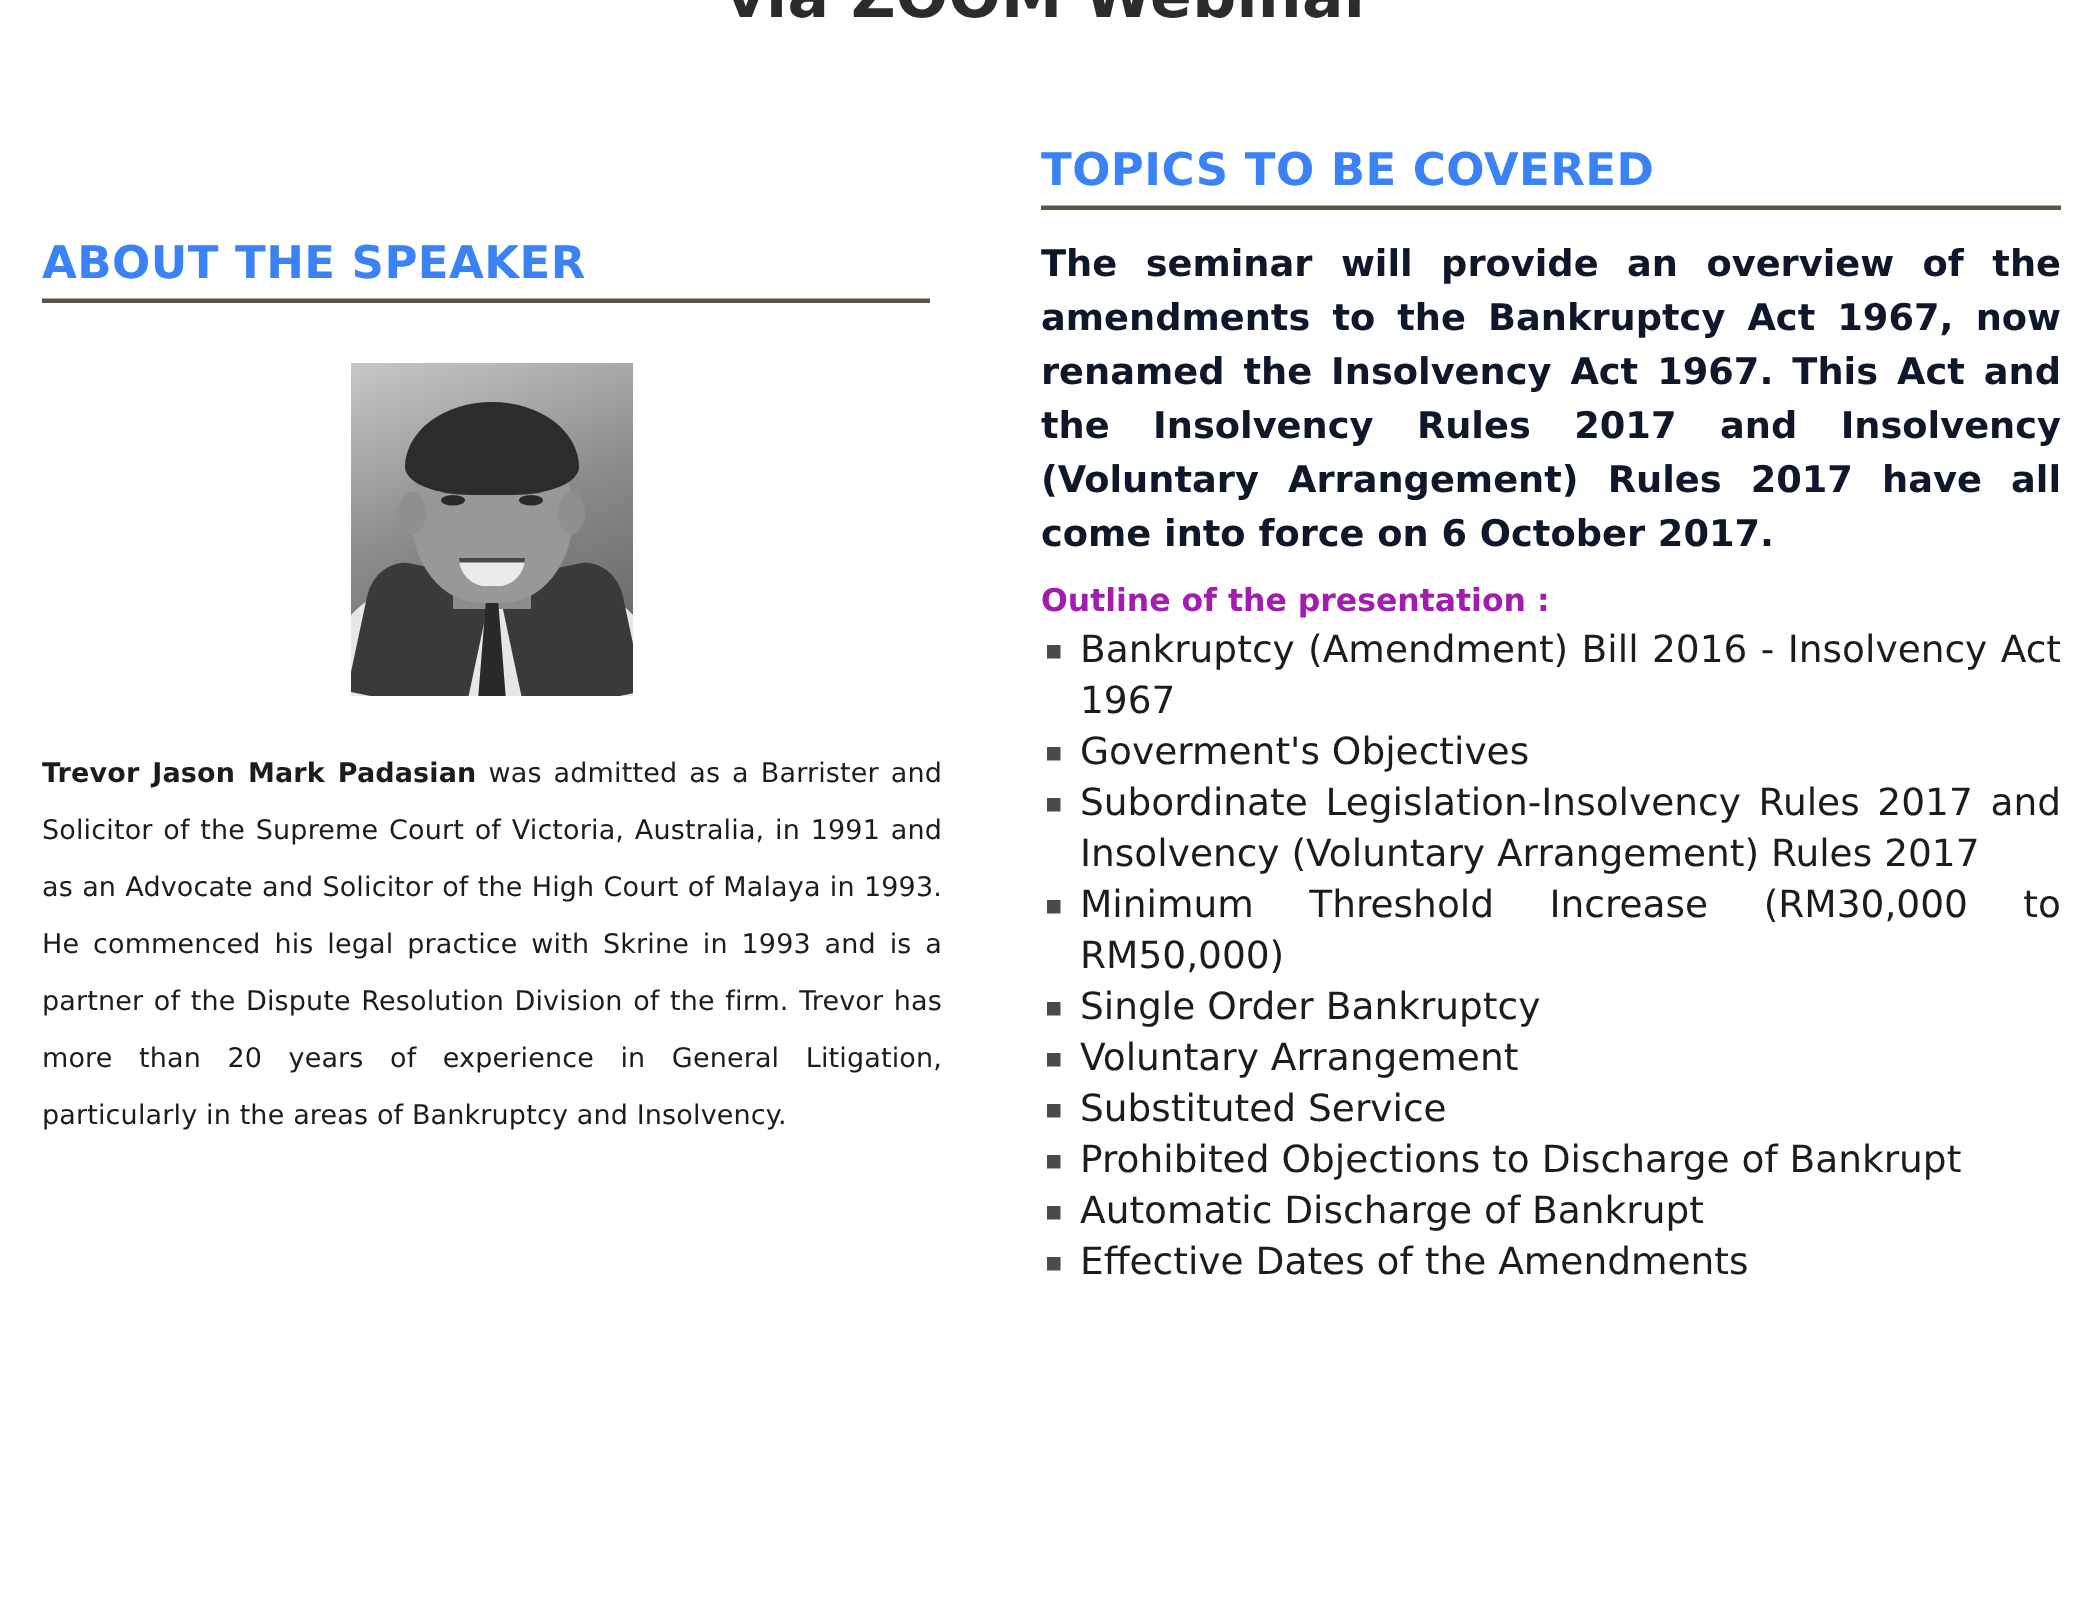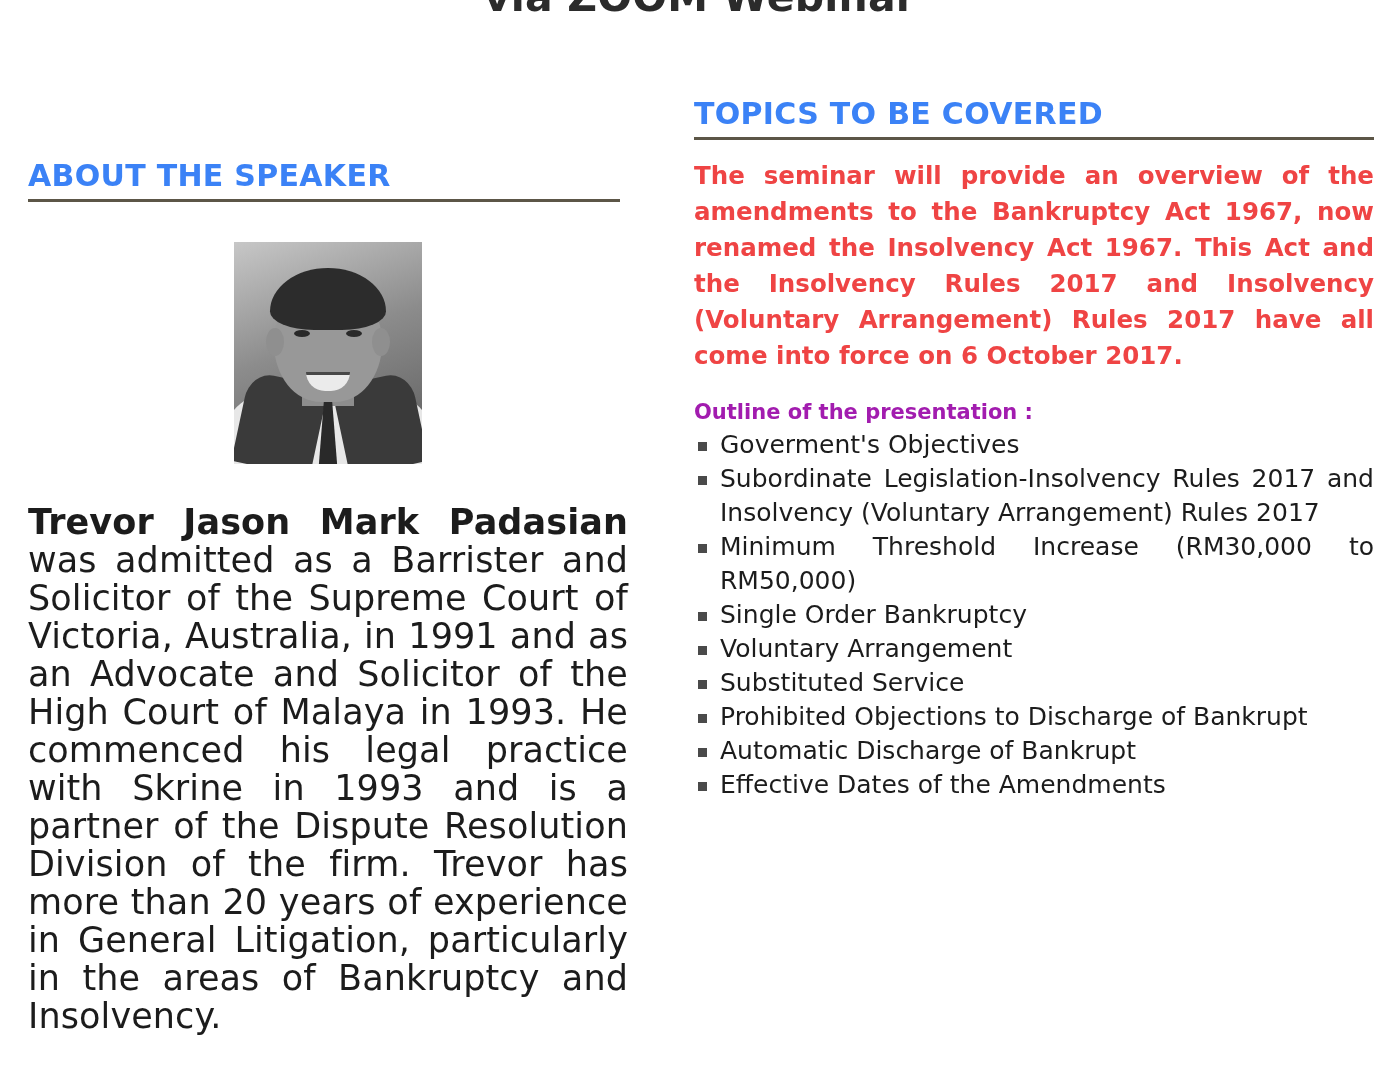--- a/index.html
+++ b/index.html
@@ -169,36 +169,36 @@
     margin-left: -22px;
     width: 44px; height: 16px;
     background: #efeae4;
     border-radius: 0 0 24px 24px;
     border-top: 3px solid #5c4438;
   }
 
   
   .bio {
     font-family: "DejaVu Sans", sans-serif;
-    font-size: 35px;
+    font-size: 18px;
     line-height: 38px;
     text-align: justify;
     color: #1c1c1c;
     letter-spacing: 0.1px;
   }
   .bio b { font-weight: bold; }
 
   .intro {
     font-family: "DejaVu Sans", sans-serif;
     font-weight: bold;
     font-size: 24.5px;
     line-height: 36px;
     text-align: justify;
-    color: #ef4444;
-    margin-bottom: 26px;
+    color: #0f172a;
+    margin-bottom: 14px;
   }
   .outline-label {
     font-family: "DejaVu Sans", sans-serif;
     font-weight: bold;
     font-size: 21px;
     color: #a21caf;
     margin-bottom: 4px;
   }
   ul.topics {
     list-style: none;
@@ -261,20 +261,21 @@
 
   <div class="col-right">
     <div class="section-heading">TOPICS TO BE COVERED</div>
     <div class="heading-rule"></div>
 
     <div class="intro">The seminar will provide an overview of the amendments to the Bankruptcy Act 1967, now renamed the Insolvency Act 1967. This Act and the Insolvency Rules 2017 and Insolvency (Voluntary Arrangement) Rules 2017 have all come into force on 6 October 2017.</div>
 
     <div class="outline-label">Outline of the presentation :</div>
 
     <ul class="topics">
+      <li><span>Bankruptcy (Amendment) Bill 2016 - Insolvency Act 1967</span></li>
       <li><span>Goverment's Objectives</span></li>
       <li><span>Subordinate Legislation-Insolvency Rules 2017 and Insolvency (Voluntary Arrangement) Rules 2017</span></li>
       <li><span>Minimum Threshold Increase (RM30,000 to RM50,000)</span></li>
       <li><span>Single Order Bankruptcy</span></li>
       <li><span>Voluntary Arrangement</span></li>
       <li><span>Substituted Service</span></li>
       <li><span>Prohibited Objections to Discharge of Bankrupt</span></li>
       <li><span>Automatic Discharge of Bankrupt</span></li>
       <li><span>Effective Dates of the Amendments</span></li>
     </ul>

